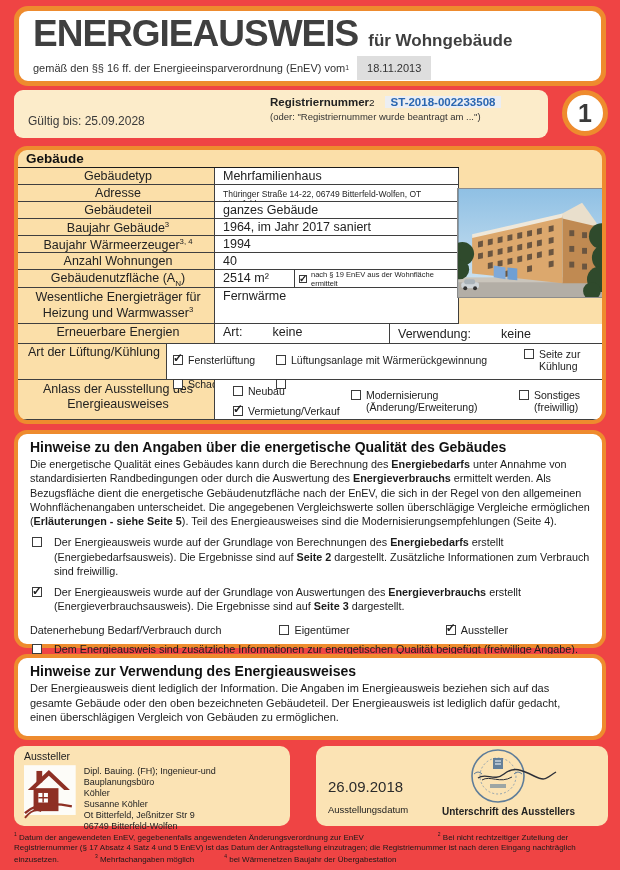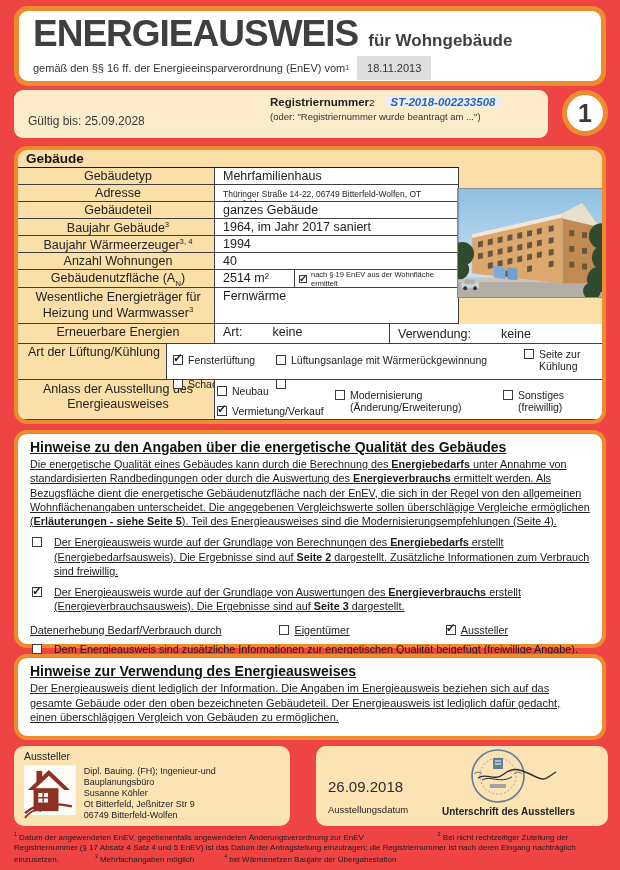--- a/index.html
+++ b/index.html
@@ -16,21 +16,21 @@
   .law-chip { background:#dedede; padding:6px 10px; margin-left:8px; font-size:11px; }
   sup.fn { font-size:0.62em; vertical-align:super; }
 
   
   .band { position:absolute; left:14px; top:90px; width:534px; height:48px;
     background:#fcecca; border-radius:9px; }
   .valid-until { position:absolute; left:14px; top:24px; font-size:12px; color:#3a3a3a; }
   .reg-block { position:absolute; right:10px; top:6px; width:268px; }
   .reg-row { display:flex; align-items:baseline; }
   .reg-label { font-size:11.5px; font-weight:bold; color:#222; }
-  .reg-value { font-size:11.5px; font-weight:bold; color:#2a66b0; background:#eceef2; padding:0 6px; margin-left:10px;font-style:italic; }
+  .reg-value { font-size:11.5px; font-weight:bold; color:#2a66b0; background:#eceef2; padding:0 6px; margin-left:10px; }
   .reg-alt { font-size:9.5px; color:#333; margin-top:3px; }
 
   .page-badge { position:absolute; left:562px; top:90px; width:46px; height:46px;
     border:5px solid #ee8b2e; border-radius:50%; background:#fff;
     display:flex; align-items:center; justify-content:center;
     font-size:25px; font-weight:bold; color:#3a3a3a; }
 
   
   .bldg-box { position:absolute; left:14px; top:146px; width:592px; height:278px;
     border:4px solid #ee8b2e; border-radius:13px; background:#fbdfa9; overflow:hidden; }
@@ -53,29 +53,29 @@
   .cb { display:inline-block; width:10px; height:10px; border:1.2px solid #3b3b3b;
     background:#fff; position:relative; flex:none; }
   .cb.sm { width:8px; height:8px; }
   .cb.on::after { content:"✓"; position:absolute; left:-1px; top:-4px;
     font-size:12px; font-weight:bold; color:#222; }
   .cb.sm.on::after { font-size:10px; top:-3px; }
 
   .opt { display:flex; align-items:flex-start; gap:5px; font-size:10.5px; line-height:1.15; color:#222; }
   .opt .cb { margin-top:1px; }
   .vent-grid { display:grid; grid-template-columns:103px 248px auto; row-gap:6px; padding:4px 0 0 6px; }
-  .anl-grid { display:grid; grid-template-columns:118px 168px auto; padding:3px 0 0 2px; }
+  .anl-grid { display:grid; grid-template-columns:118px 168px auto; padding:3px 0 0 18px; }
   .stack { display:flex; flex-direction:column; gap:8px; }
 
   .photo { position:absolute; left:439px; top:38px; width:151px; height:110px;
     border:1px solid #8c8c8c; }
 
   
   .notice-box { position:absolute; left:14px; width:592px; border:4px solid #ee8b2e;
-    border-radius:13px; background:#fff; padding:5px 12px;text-decoration:underline; }
+    border-radius:13px; background:#fff; padding:5px 12px; }
   .nb1 { top:430px; height:218px; }
   .nb2 { top:654px; height:86px; }
   .nb-title { font-size:14px; font-weight:bold; color:#111; margin-bottom:2px; }
   .nb-p { font-size:10.8px; line-height:1.32; color:#1c1c1c; }
   .nb-item { display:flex; gap:12px; margin-top:7px; align-items:flex-start; }
   .nb-item .cb { margin-top:2px; margin-left:2px; }
   .data-row { display:flex; align-items:center; margin-top:10px; font-size:10.8px; }
   .data-row .opt { margin-left:58px; font-size:10.8px;justify-content:flex-end; }
   .data-row .opt + .opt { margin-left:96px; }
 
@@ -362,20 +362,21 @@
         <polygon points="4,26 26,5 48,26 42,26 26,11 10,26" fill="#8e3024"></polygon>
         <rect x="10" y="24" width="26" height="24" fill="#8e3024"></rect>
         <rect x="15" y="29" width="10" height="10" fill="#fff"></rect>
         <line x1="20" y1="29" x2="20" y2="39" stroke="#8e3024" stroke-width="1.5"></line>
         <line x1="15" y1="34" x2="25" y2="34" stroke="#8e3024" stroke-width="1.5"></line>
         <path d="M1,50 Q16,36 50,43" fill="none" stroke="#8e3024" stroke-width="2.5"></path>
         <path d="M1,55 Q10,44 18,48" fill="none" stroke="#8e3024" stroke-width="2"></path>
       </svg>
       <div class="issuer-addr">
         <div>Dipl. Bauing. (FH); Ingenieur-und Bauplanungsbüro</div>
+        <div>Köhler</div>
         <div>Susanne Köhler</div>
         <div>Ot Bitterfeld, Jeßnitzer Str 9</div>
         <div>06749 Bitterfeld-Wolfen</div>
       </div>
     </div>
   </div>
 
   <div class="issue-box">
     <span class="issue-date">26.09.2018</span>
     <span class="issue-date-label">Ausstellungsdatum</span>

